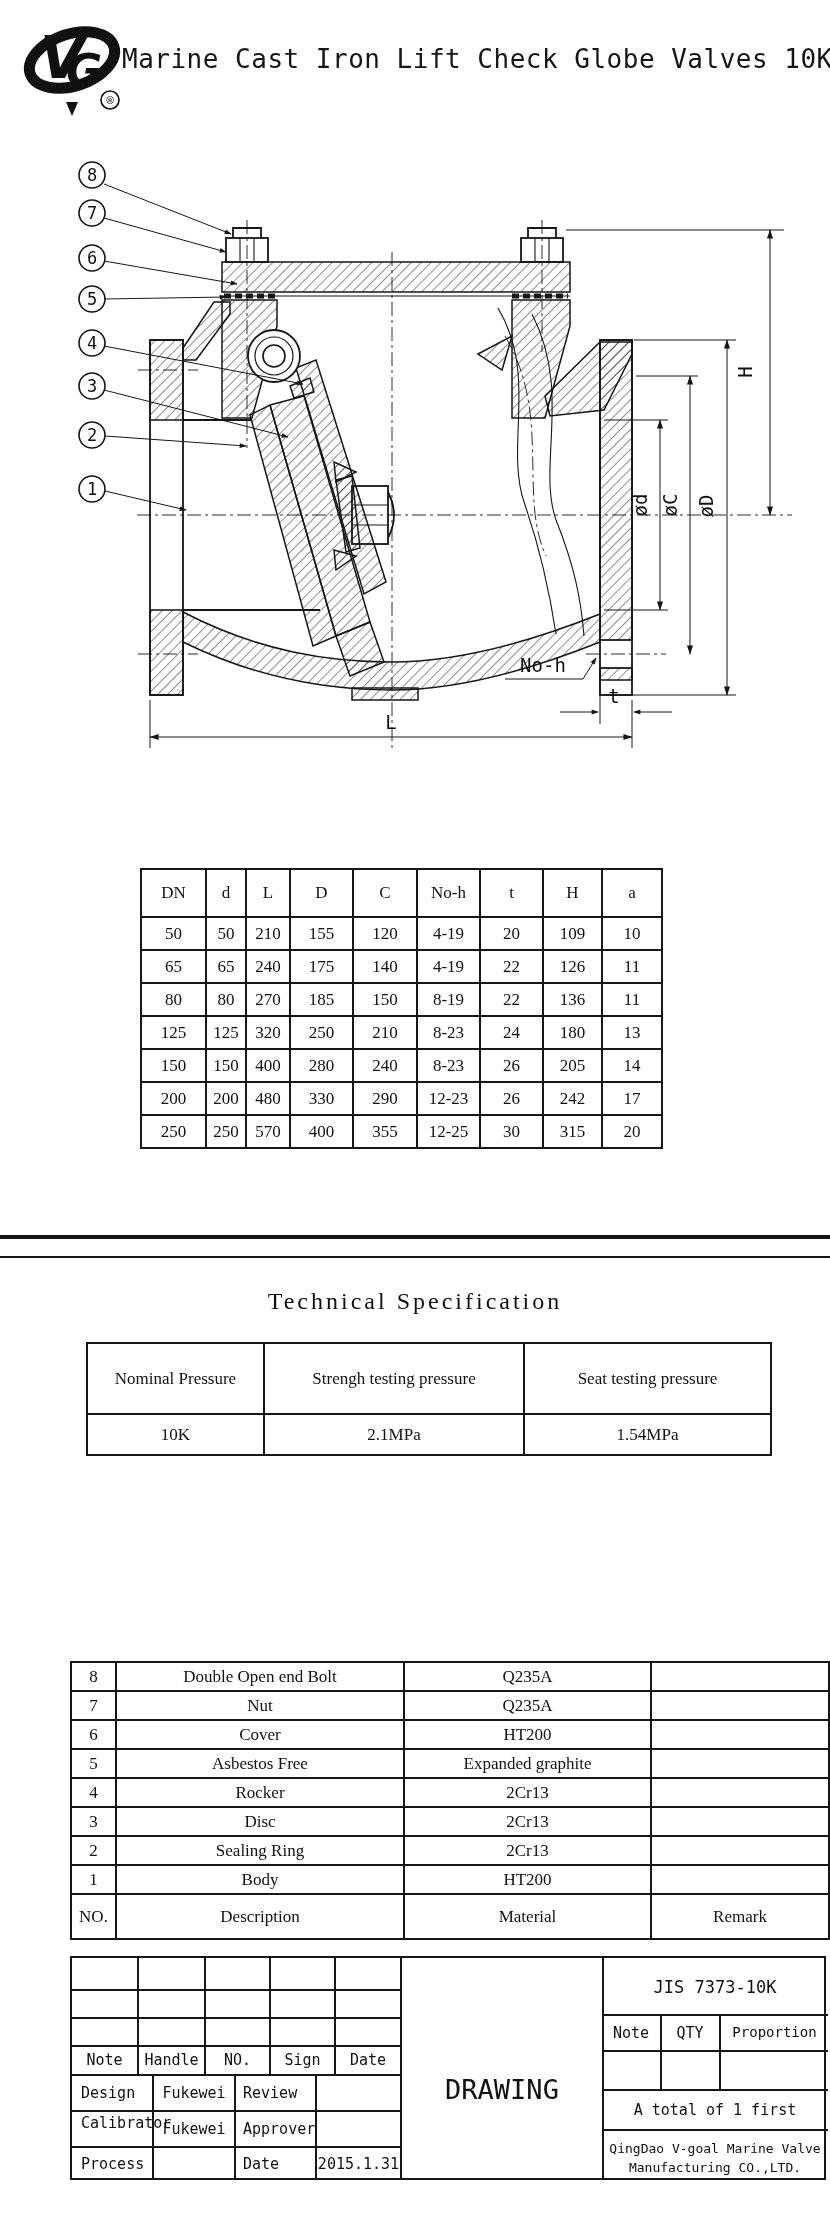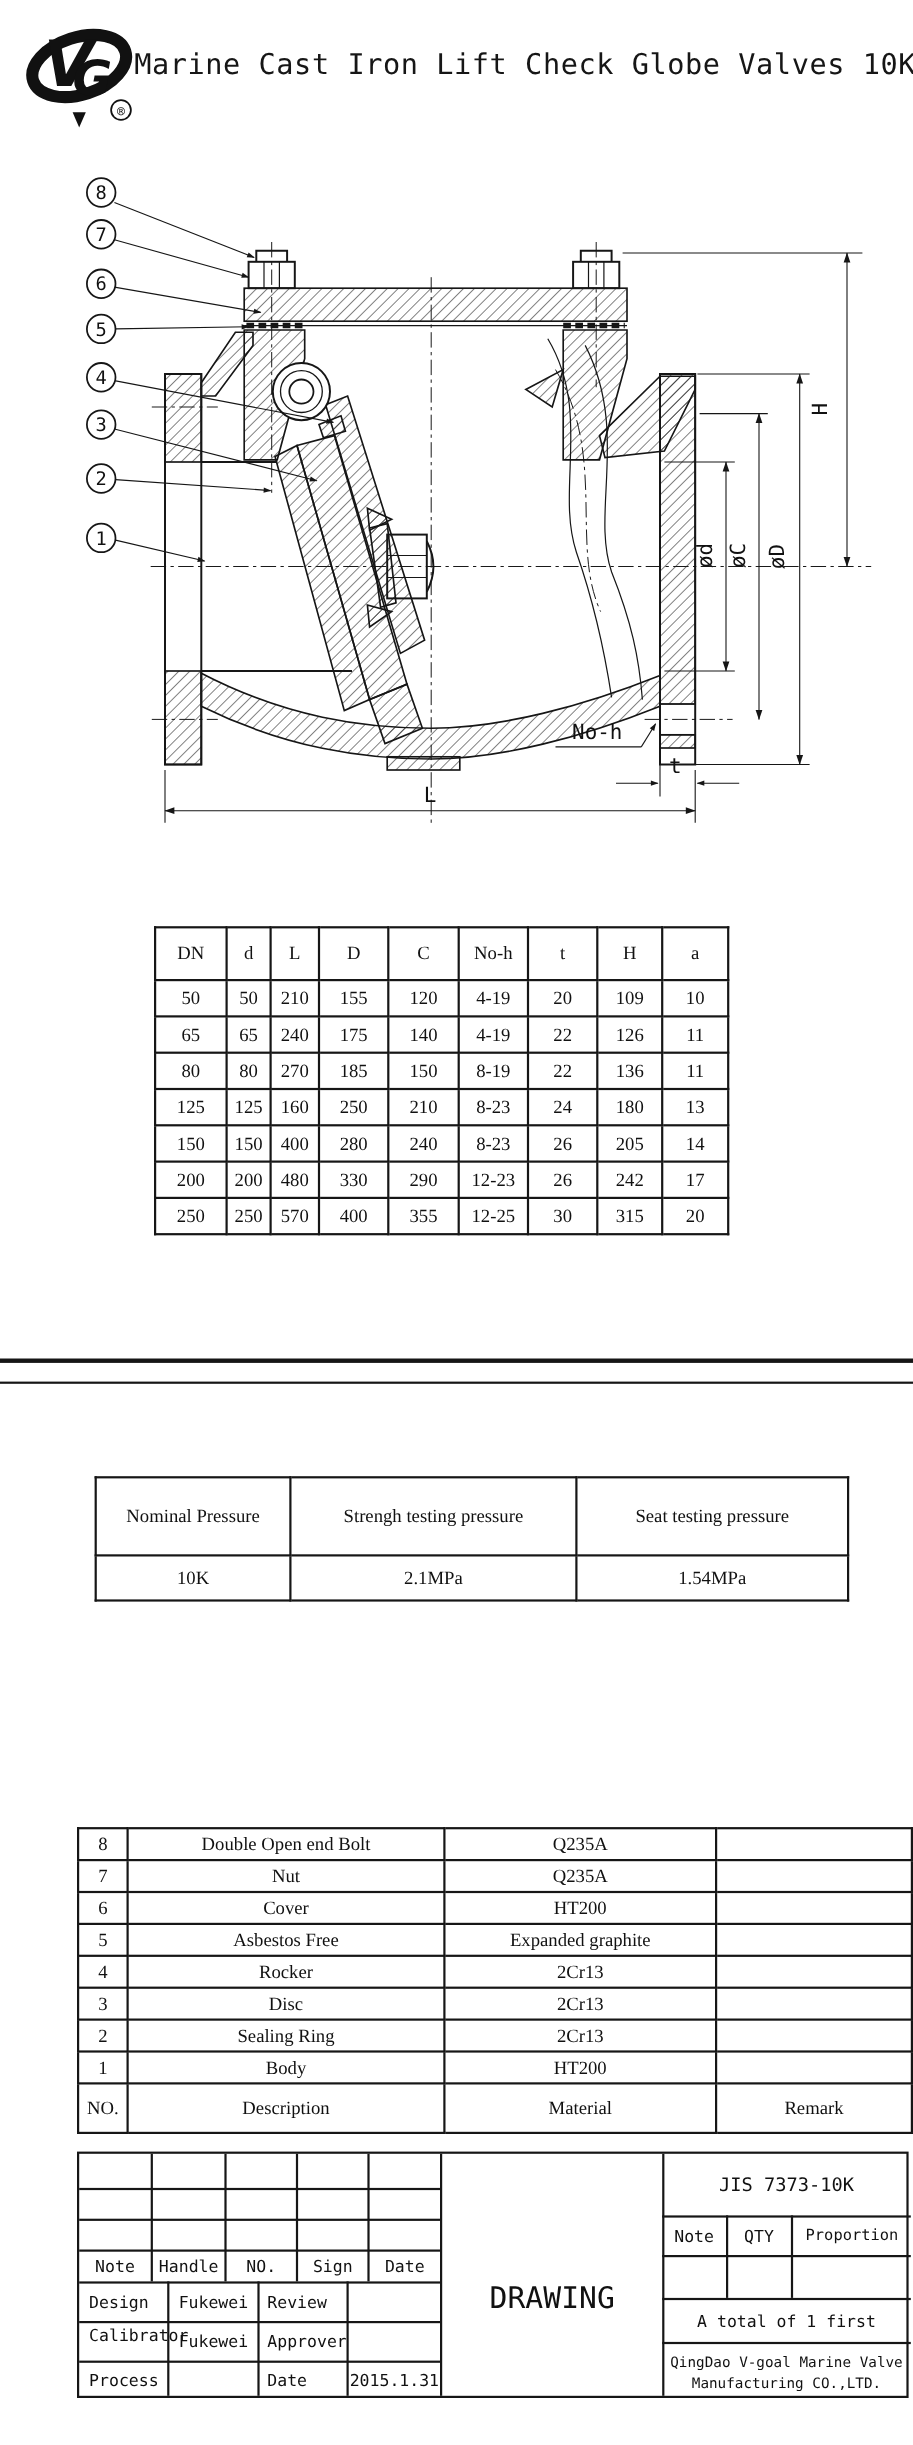--- a/index.html
+++ b/index.html
@@ -17,21 +17,21 @@
   .dim{fill:none;stroke:#161616;stroke-width:1;}
   .cl{fill:none;stroke:#161616;stroke-width:0.9;stroke-dasharray:14 4 3 4;}
   .gask{fill:none;stroke:#161616;stroke-width:5;stroke-dasharray:7 4;}
   .dtx{font-family:"DejaVu Sans Mono",monospace;font-size:19px;fill:#111;}
   .ctx{font-family:"DejaVu Sans Mono",monospace;font-size:17px;fill:#111;}
   
   table.dt{border-collapse:collapse;table-layout:fixed;position:absolute;
            font-family:"Liberation Serif",serif;font-size:17px;color:#111;}
   table.dt td{border:2px solid #161616;text-align:center;vertical-align:middle;
               overflow:hidden;white-space:nowrap;padding:0;}
-  #dimtable{left:140px;top:842px;width:523px;}
+  #dimtable{left:140px;top:868px;width:523px;}
   #dimtable tbody.hdr td{height:46px;}
   #dimtable tbody.bod td{height:31px;}
   #sptable{left:86px;top:1342px;width:684px;}
   #sptable tbody.hdr td{height:69px;margin-top:47px;}
   #sptable tbody.bod td{height:39px;margin-top:44px;}
   #pttable{left:70px;top:1661px;width:758px;}
   #pttable tbody.bod td{height:27px;}
   #pttable tbody.ftr td{height:43px;}
   
   #rule1{position:absolute;left:0;top:1235px;width:830px;height:4px;background:#161616;}
@@ -277,21 +277,21 @@
           <td>185</td>
           <td>150</td>
           <td>8-19</td>
           <td>22</td>
           <td>136</td>
           <td>11</td>
         </tr>
         <tr>
           <td>125</td>
           <td>125</td>
-          <td>160</td>
+          <td>320</td>
           <td>250</td>
           <td>210</td>
           <td>8-23</td>
           <td>24</td>
           <td>180</td>
           <td>13</td>
         </tr>
         <tr>
           <td>150</td>
           <td>150</td>
@@ -323,20 +323,21 @@
           <td>12-25</td>
           <td>30</td>
           <td>315</td>
           <td>20</td>
         </tr>
       </tbody>
   </table>
 
   <div id="rule1"></div>
   <div id="rule2"></div>
+  <div id="spec-title">Technical Specification</div>
   <table id="sptable" class="dt">
     <colgroup>
         <col style="width:177px">
         <col style="width:260px">
         <col style="width:247px">
       </colgroup>
     <tbody class="hdr">
         <tr>
           <td>Nominal Pressure</td>
           <td>Strengh testing pressure</td>

